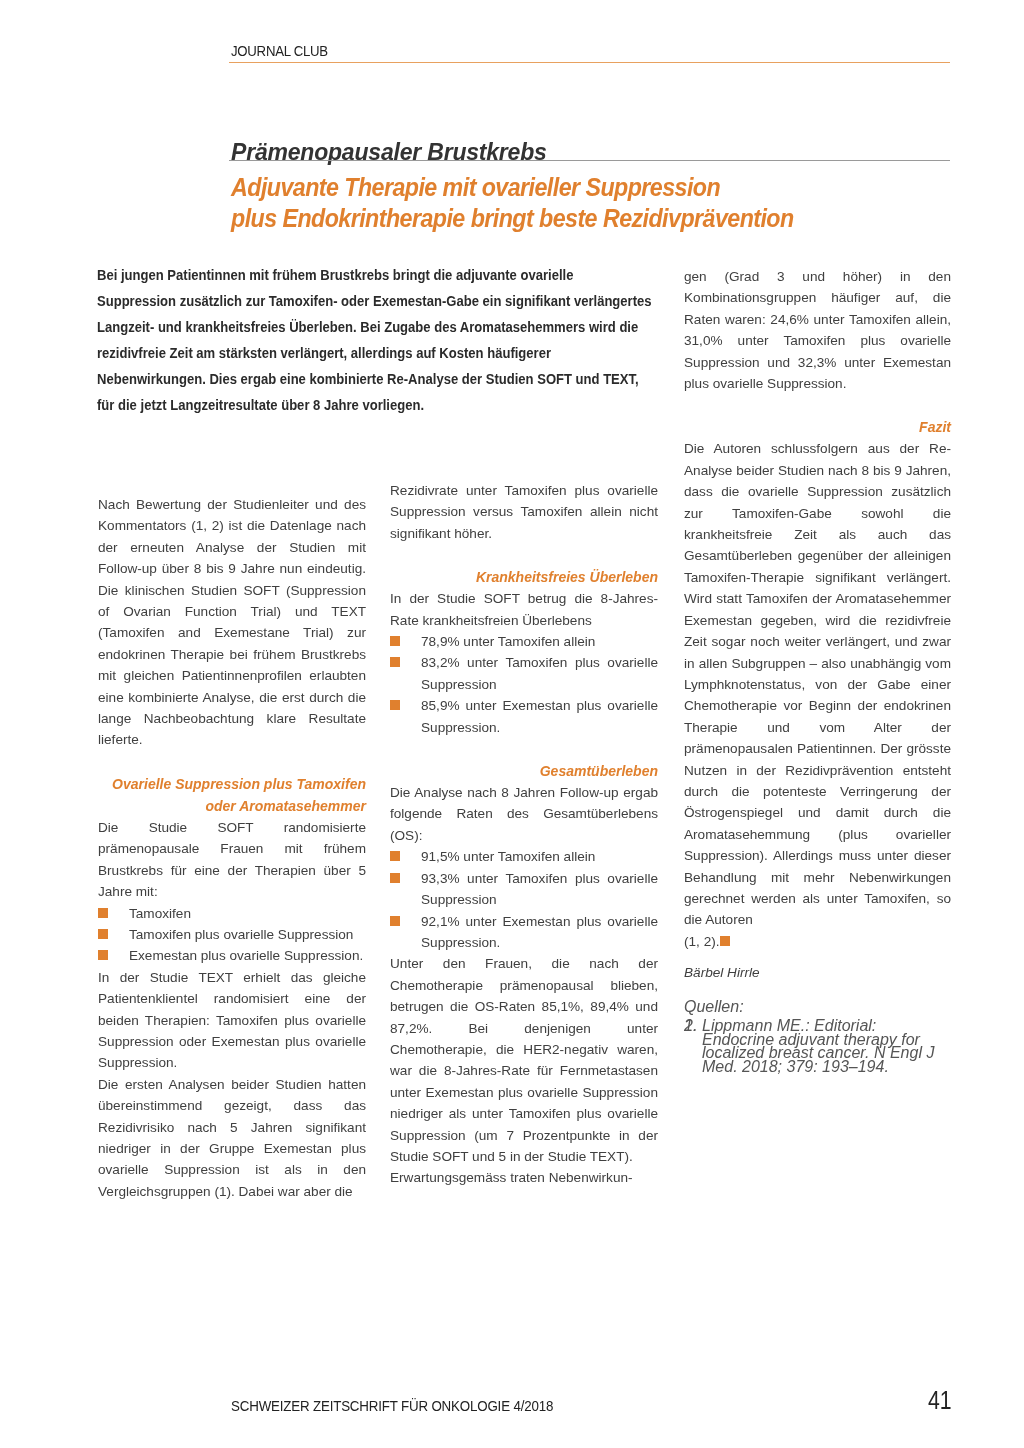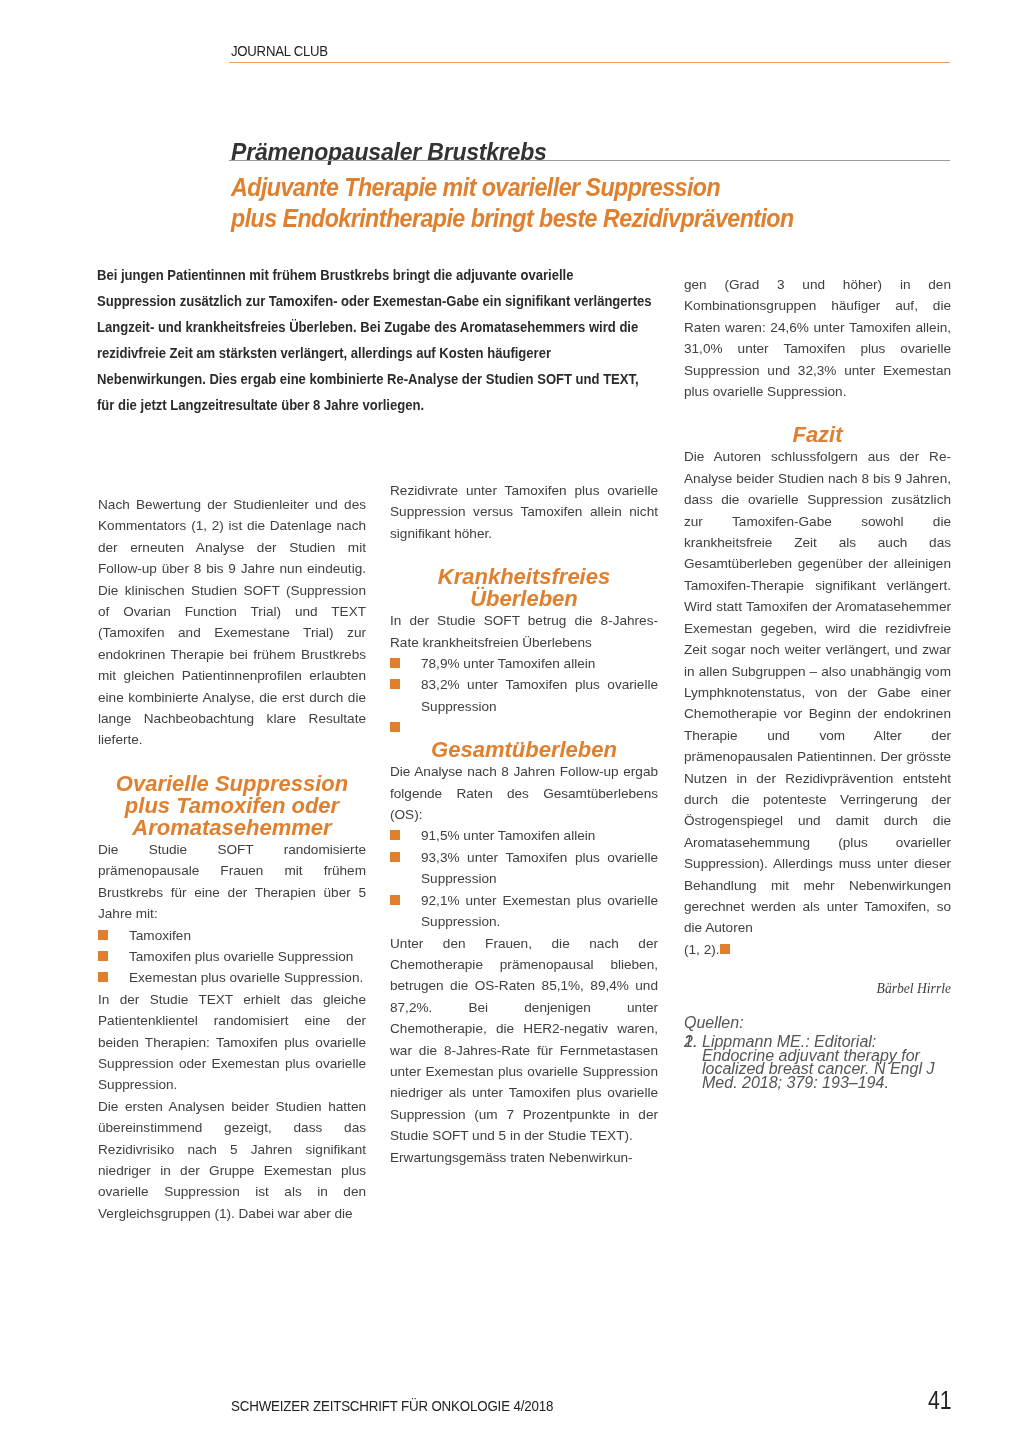--- a/index.html
+++ b/index.html
@@ -8,29 +8,29 @@
   .section-label { left: 231px; top: 42px; font-family: "Liberation Sans", sans-serif; font-size: 15px; letter-spacing: -0.3px; color: #222; transform: scaleX(0.88); transform-origin: left top; }
   .top-rule { left: 229px; top: 62px; width: 721px; height: 1px; background: #e8a15f; }
   .kicker { left: 231px; top: 139px; font-size: 23px; font-style: italic; font-weight: bold; color: #333; letter-spacing: -0.2px; }
   .kicker-rule { left: 229px; top: 160px; width: 721px; height: 1px; background: #9a9a9a; }
   .headline { left: 231px; top: 172px; font-size: 25px; line-height: 31px; font-style: italic; font-weight: bold; color: #e0802e; letter-spacing: -0.6px; transform: scaleX(0.93); transform-origin: left top; }
   .lead { left: 97px; top: 262px; width: 560px; font-size: 14.5px; line-height: 26px; font-weight: bold; color: #2b2b2b; transform: scaleX(0.9); transform-origin: left top; width: 620px; }
   .col { font-size: 13.6px; line-height: 21.4px; color: #404040; text-align: justify; }
   .col p { margin: 0; }
   .col1 { left: 98px; top: 466px; width: 268px; margin-top: 28px; }
   .col2 { left: 390px; top: 480px; width: 268px; }
-  .col3 { left: 684px; top: 274px; width: 267px; }
-  h3.sub { margin: 0; font-size: 22px; line-height: 22px; font-style: italic; font-weight: bold; color: #e0802e; text-align: center; }
+  .col3 { left: 684px; top: 266px; width: 267px; }
+  h3.sub { margin: 0; font-size: 14px; line-height: 22px; font-style: italic; font-weight: bold; color: #e0802e; text-align: right; }
   .gap { height: 22px; }
   ul.bul { list-style: none; margin: 0; padding: 0; }
   ul.bul li { position: relative; padding-left: 31px; text-align: justify; }
   ul.bul li .sq { position: absolute; left: 0; top: 5px; width: 10px; height: 10px; background: #e0802e; display: inline-block; }
   .endline { display: flex; justify-content: flex-start; align-items: center; }
   .endsq { width: 10px; height: 10px; background: #e0802e; display: inline-block; }
-  .author { text-align: right; font-style: italic; margin-top: 18px; font-family: Liberation Serif, serif; }
+  .author { font-style: italic; margin-top: 10px; }
   .refs { margin-top: 16px; font-size: 16px; line-height: 13.6px; font-style: italic; color: #555; text-align: left; }
   .refs .rh { margin-bottom: 4px; }
   .refs ol { margin: 0; padding: 0; list-style: none; }
   .refs li { position: relative; padding-left: 18px; margin-bottom: 6px; }
   .refs li .num { position: absolute; left: 0; top: 0; }
   .footer-journal { left: 231px; top: 1397px; font-size: 15.5px; color: #222; transform: scaleX(0.86); transform-origin: left top; letter-spacing: -0.2px; }
   .footer-page { left: 928px; top: 1386px; font-size: 25px; color: #222; transform: scaleX(0.85); transform-origin: left top; }
 </style>
 </head>
 <body>
@@ -63,21 +63,21 @@
 </div>
 
 <div class="abs col col2">
   <p>Rezidivrate unter Tamoxifen plus ovarielle Suppression versus Tamoxifen allein nicht signifikant höher.</p>
   <div class="gap"></div>
   <h3 class="sub">Krankheitsfreies Überleben</h3>
   <p>In der Studie SOFT betrug die 8-Jahres-Rate krankheitsfreien Überlebens</p>
   <ul class="bul">
     <li><span class="sq"></span><span>78,9% unter Tamoxifen allein</span></li>
     <li><span class="sq"></span><span>83,2% unter Tamoxifen plus ovarielle Suppression</span></li>
-    <li><span class="sq"></span></li>
+    <li><span class="sq"></span><span>85,9% unter Exemestan plus ovarielle Suppression.</span></li>
   </ul>
   <div class="gap"></div>
   <h3 class="sub">Gesamtüberleben</h3>
   <p>Die Analyse nach 8 Jahren Follow-up ergab folgende Raten des Gesamtüberlebens (OS):</p>
   <ul class="bul">
     <li><span class="sq"></span><span>91,5% unter Tamoxifen allein</span></li>
     <li><span class="sq"></span><span>93,3% unter Tamoxifen plus ovarielle Suppression</span></li>
     <li><span class="sq"></span><span>92,1% unter Exemestan plus ovarielle Suppression.</span></li>
   </ul>
   <p>Unter den Frauen, die nach der Chemotherapie prämenopausal blieben, betrugen die OS-Raten 85,1%, 89,4% und 87,2%. Bei denjenigen unter Chemotherapie, die HER2-negativ waren, war die 8-Jahres-Rate für Fernmetastasen unter Exemestan plus ovarielle Suppression niedriger als unter Tamoxifen plus ovarielle Suppression (um 7 Prozentpunkte in der Studie SOFT und 5 in der Studie TEXT).</p>

